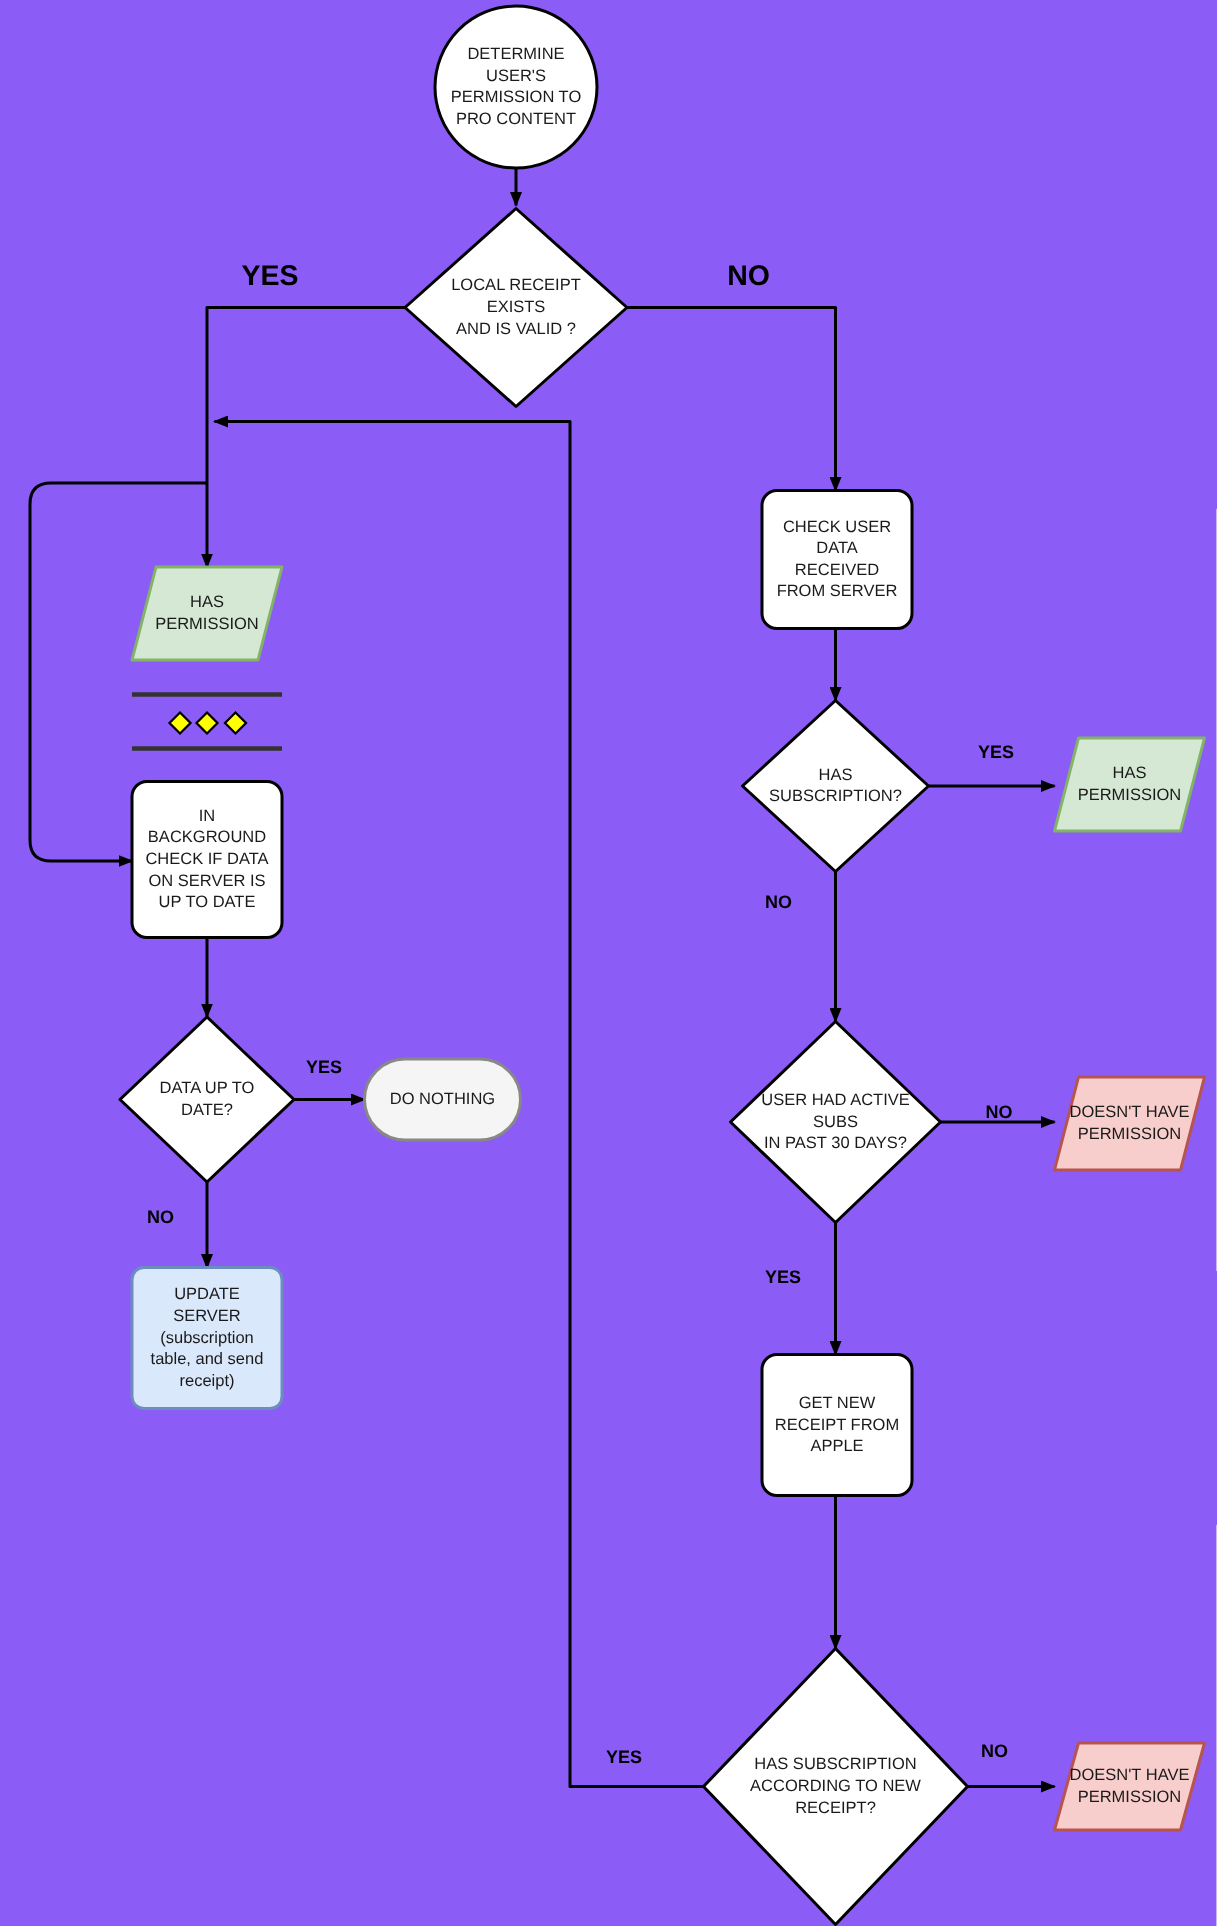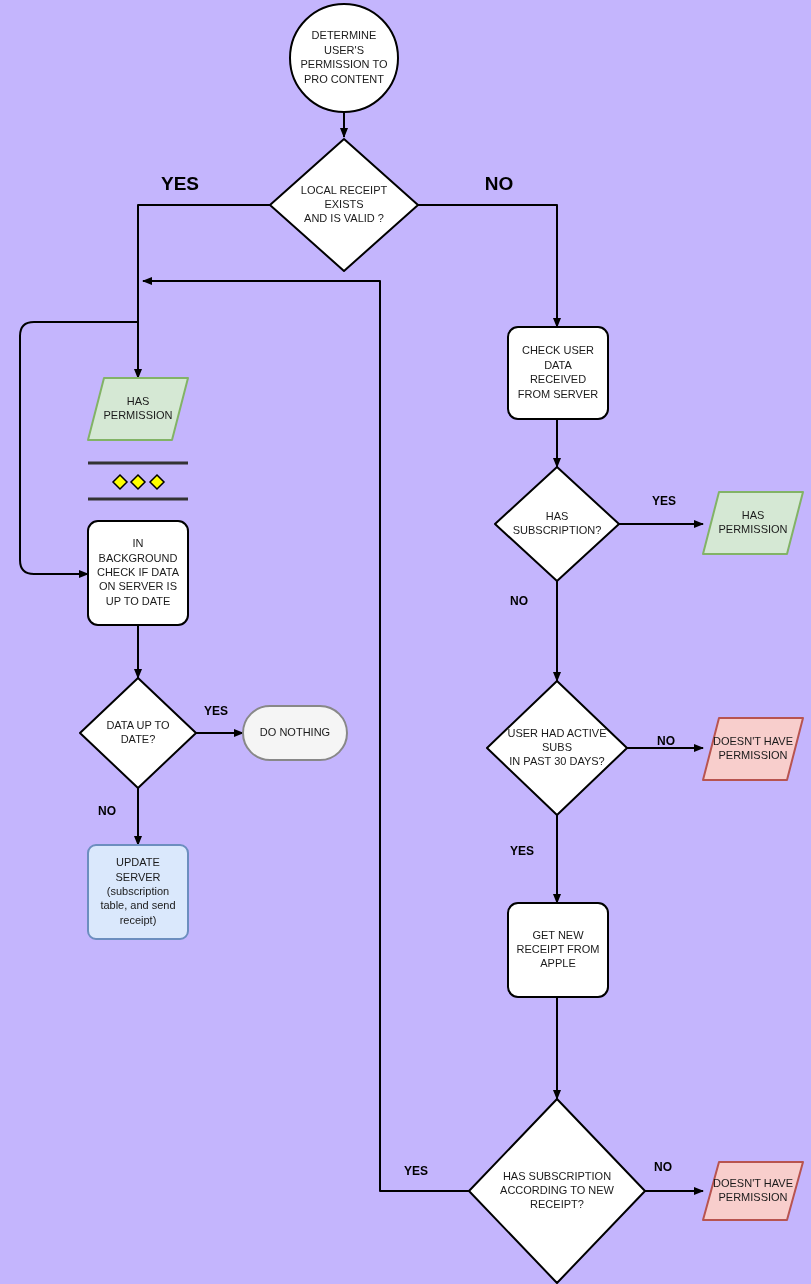--- a/index.html
+++ b/index.html
@@ -11,21 +11,21 @@
   body {
     width: 811px;
     height: 1284px;
     overflow: hidden;
     font-family: "Liberation Sans", sans-serif;
   }
   #flow-root {
     position: relative;
     width: 811px;
     height: 1284px;
-    background: #c4b5fd;
+    background: #8b5cf6;
   }
   svg#flow-svg {
     display: block;
     width: 811px;
     height: 1284px;
   }
   .edge {
     fill: none;
     stroke: #000000;
     stroke-width: 2;

